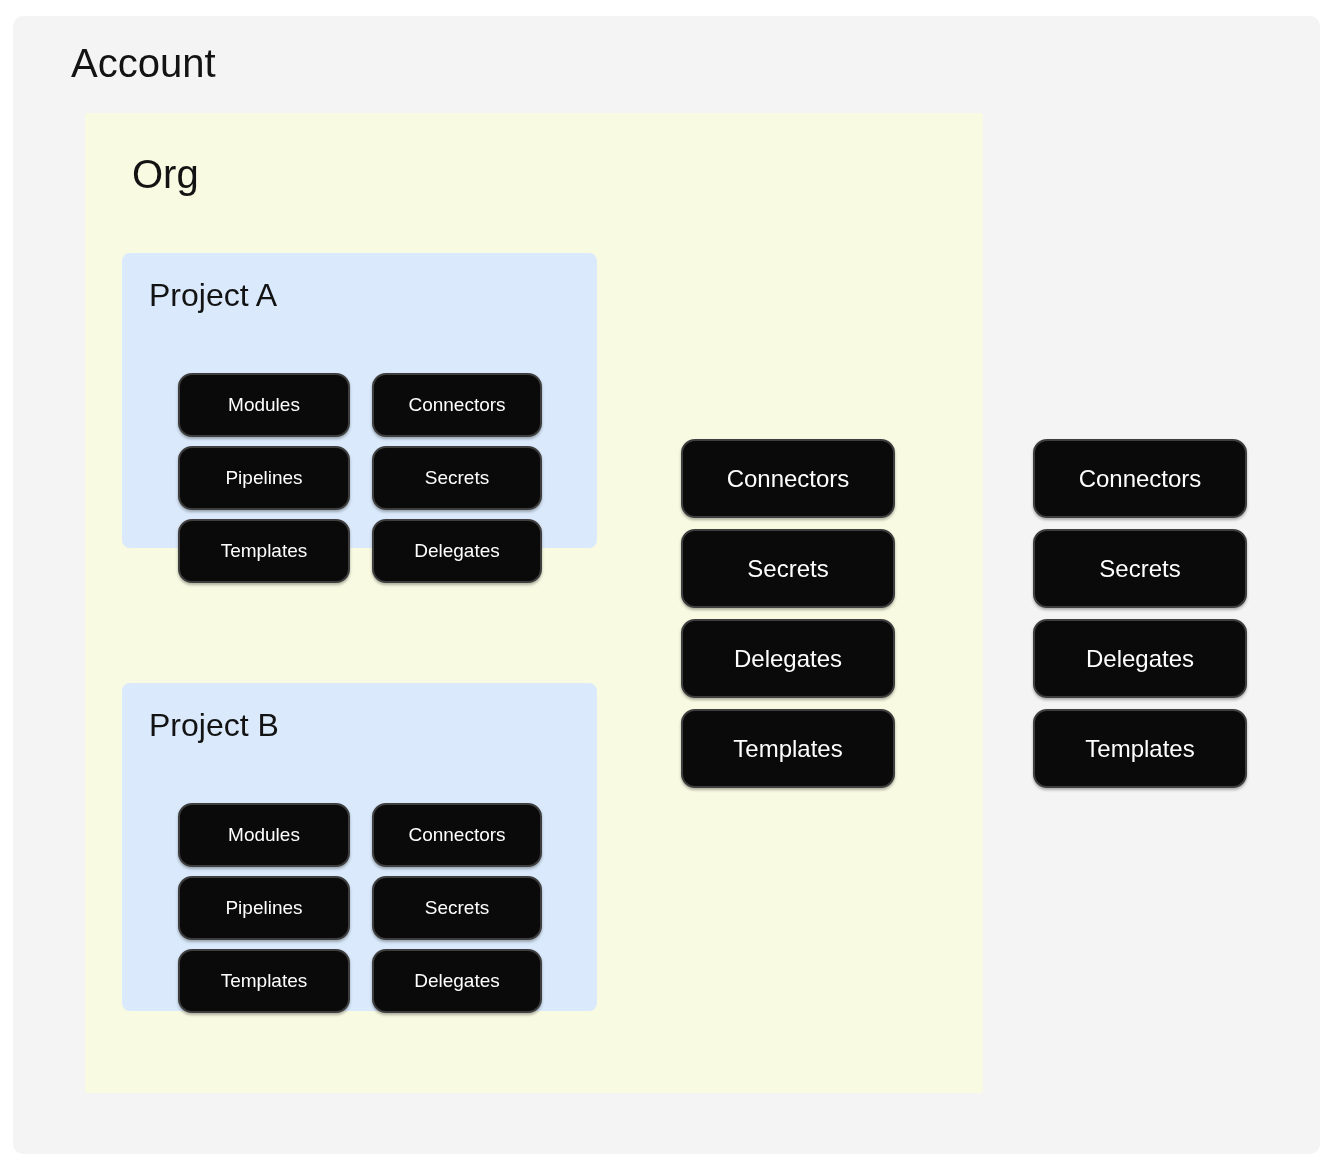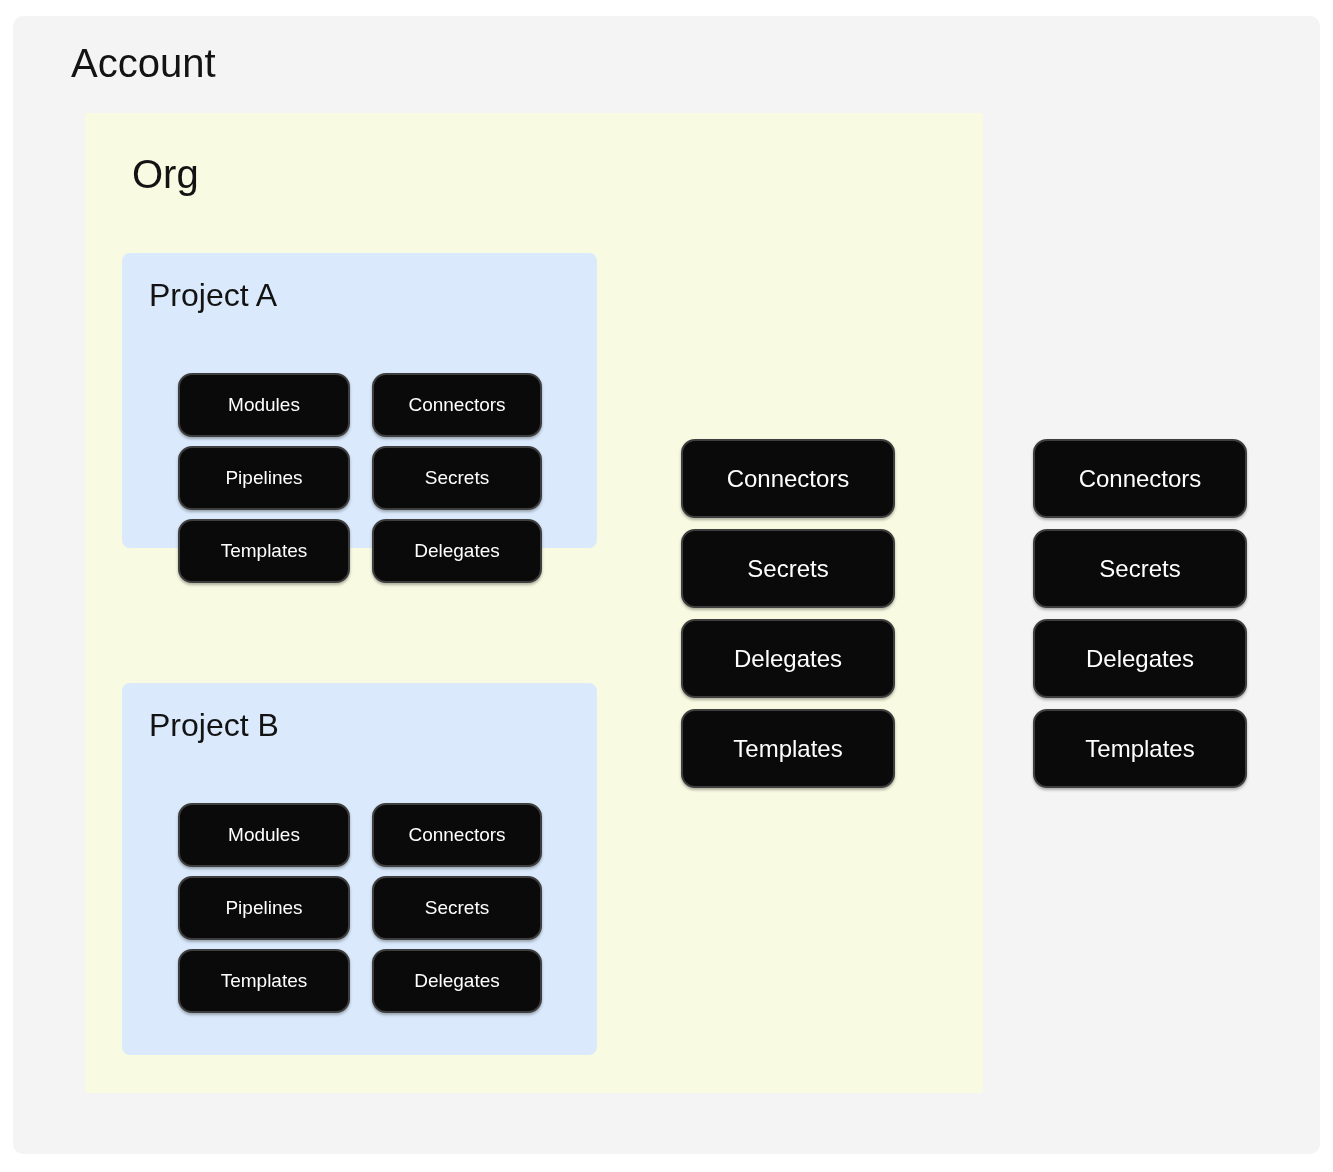--- a/index.html
+++ b/index.html
@@ -32,21 +32,21 @@
     font-size: 40px; line-height: 1.15;
     color: var(--title-text, #111111);
   }
   .project {
     position: absolute; left: 37px;
     width: 475px;
     background: var(--project-bg, #daeafc);
     border-radius: 8px;
   }
   .project-a { top: 140px; height: 295px; }
-  .project-b { top: 570px; height: 372px; }
+  .project-b { top: 570px; height: 328px; }
   .project-title {
     position: absolute; left: 27px; top: 24px;
     font-size: 32px; line-height: 1.15;
     color: var(--title-text, #111111);
   }
   .pill-grid {
     position: absolute; left: 56px; top: 120px;
     display: grid;
     grid-template-columns: 172px 170px;
     column-gap: 22px;

